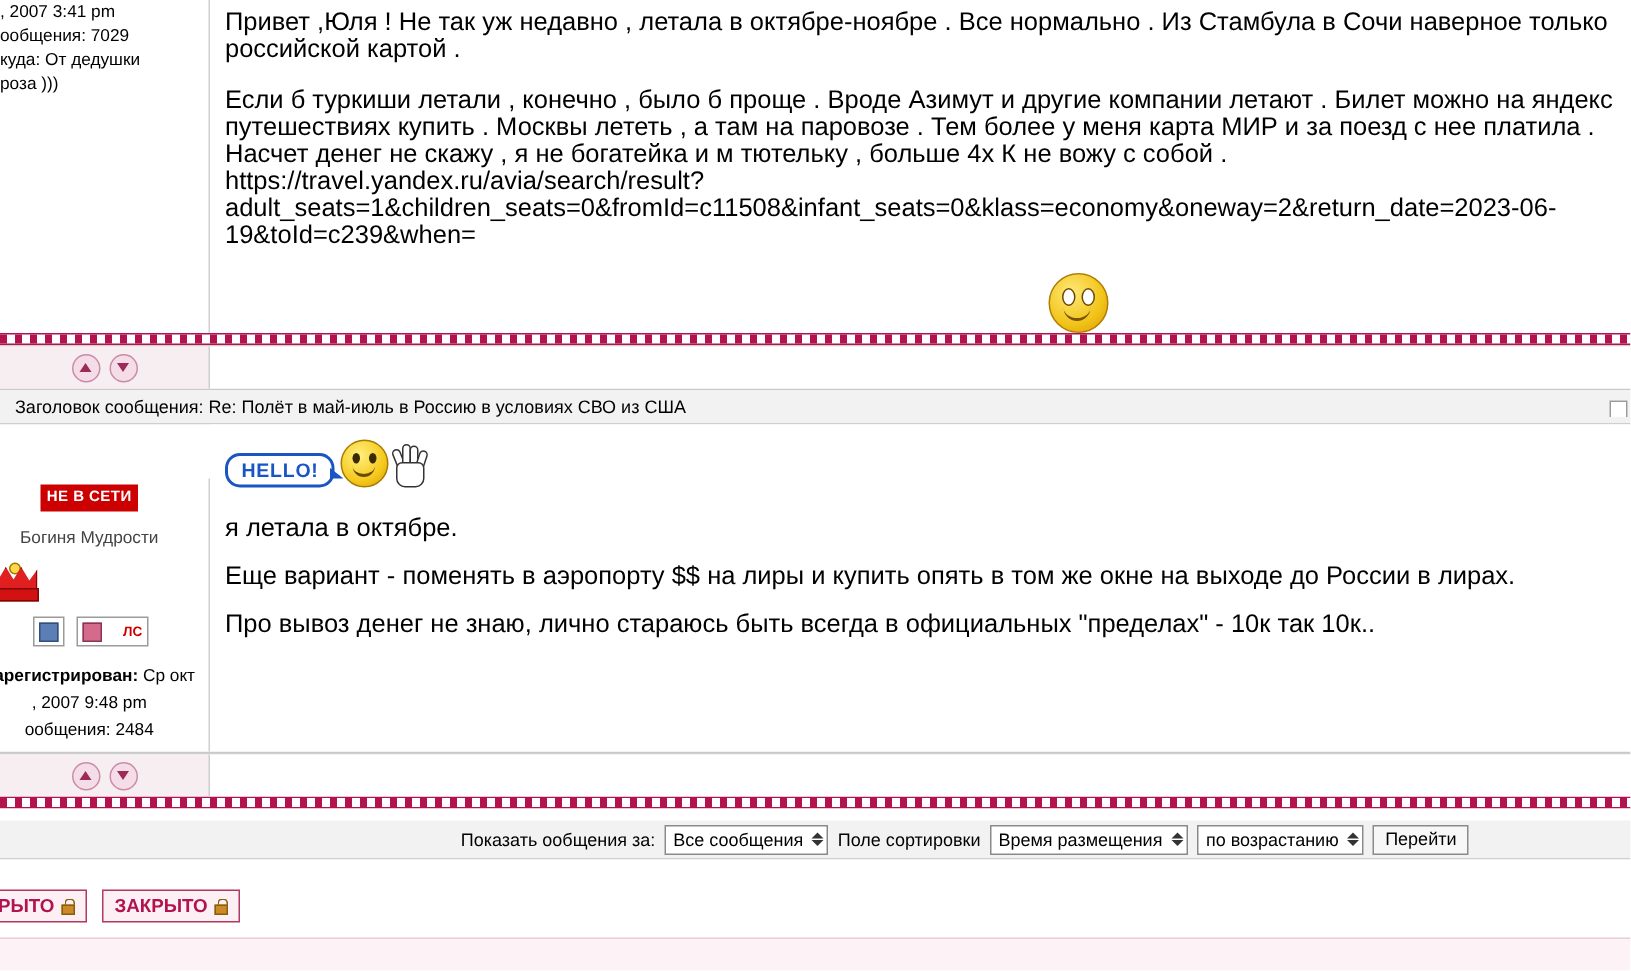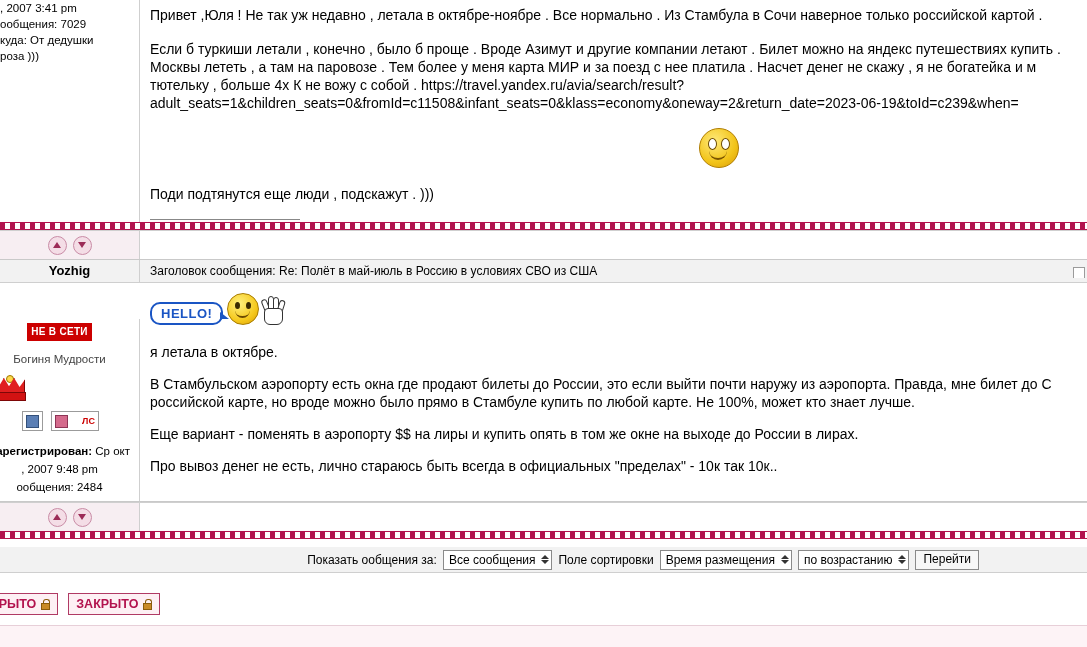--- a/index.html
+++ b/index.html
@@ -43,21 +43,21 @@
   }
   .post-body {
     flex: 1;
     box-sizing: border-box;
     padding: 6px 10px 10px 10px;
     background: #ffffff;
   }
   .post-body p {
     margin: 0 0 14px 0;
     line-height: 18px;
-    font-size: 14px;
+    font-size: 17px;
   }
 
   
   .post-first {
     height: 222px;
     overflow: hidden;
   }
   .post-first .post-left {
     text-align: left;
     padding-left: 0;
@@ -504,21 +504,20 @@
   <div class="band">
     <div class="band-left">
       <span class="arrow-btn up"></span>
       <span class="arrow-btn down"></span>
     </div>
     <div class="band-right"></div>
   </div>
   <div class="thin-rule"></div>
 
   <div class="subject-bar">
-    <div class="subject-left">Yozhig</div>
     <div class="subject-right">
       <span class="lbl">Заголовок сообщения:</span>
       <span>Re: Полёт в май-июль в Россию в условиях СВО из США</span>
       <span class="subject-icon"></span>
     </div>
   </div>
 
   <div class="post post-second">
     <div class="post-left">
       <div>
@@ -557,23 +556,22 @@
         </span>
         <span class="hand">
           <span class="f f1"></span>
             <span class="f f2"></span>
             <span class="f f3"></span>
             <span class="f f4"></span>
           <span class="palm"></span>
         </span>
       </div>
       <p>я летала в октябре.</p>
-      <p>В Стамбульском аэропорту есть окна где продают билеты до России, это если выйти почти наружу из аэропорта. Правда, мне билет до С российской карте, но вроде можно было прямо в Стамбуле купить по любой карте. Не 100%, может кто знает лучше.</p>
       <p>Еще вариант - поменять в аэропорту $$ на лиры и купить опять в том же окне на выходе до России в лирах.</p>
-      <p>Про вывоз денег не есть, лично стараюсь быть всегда в официальных "пределах" - 10к так 10к..</p>
+      <p>Про вывоз денег не знаю, лично стараюсь быть всегда в официальных "пределах" - 10к так 10к..</p>
     </div>
   </div>
 
   <div class="thin-rule"></div>
   <div class="band">
     <div class="band-left">
       <span class="arrow-btn up"></span>
       <span class="arrow-btn down"></span>
     </div>
     <div class="band-right"></div>

